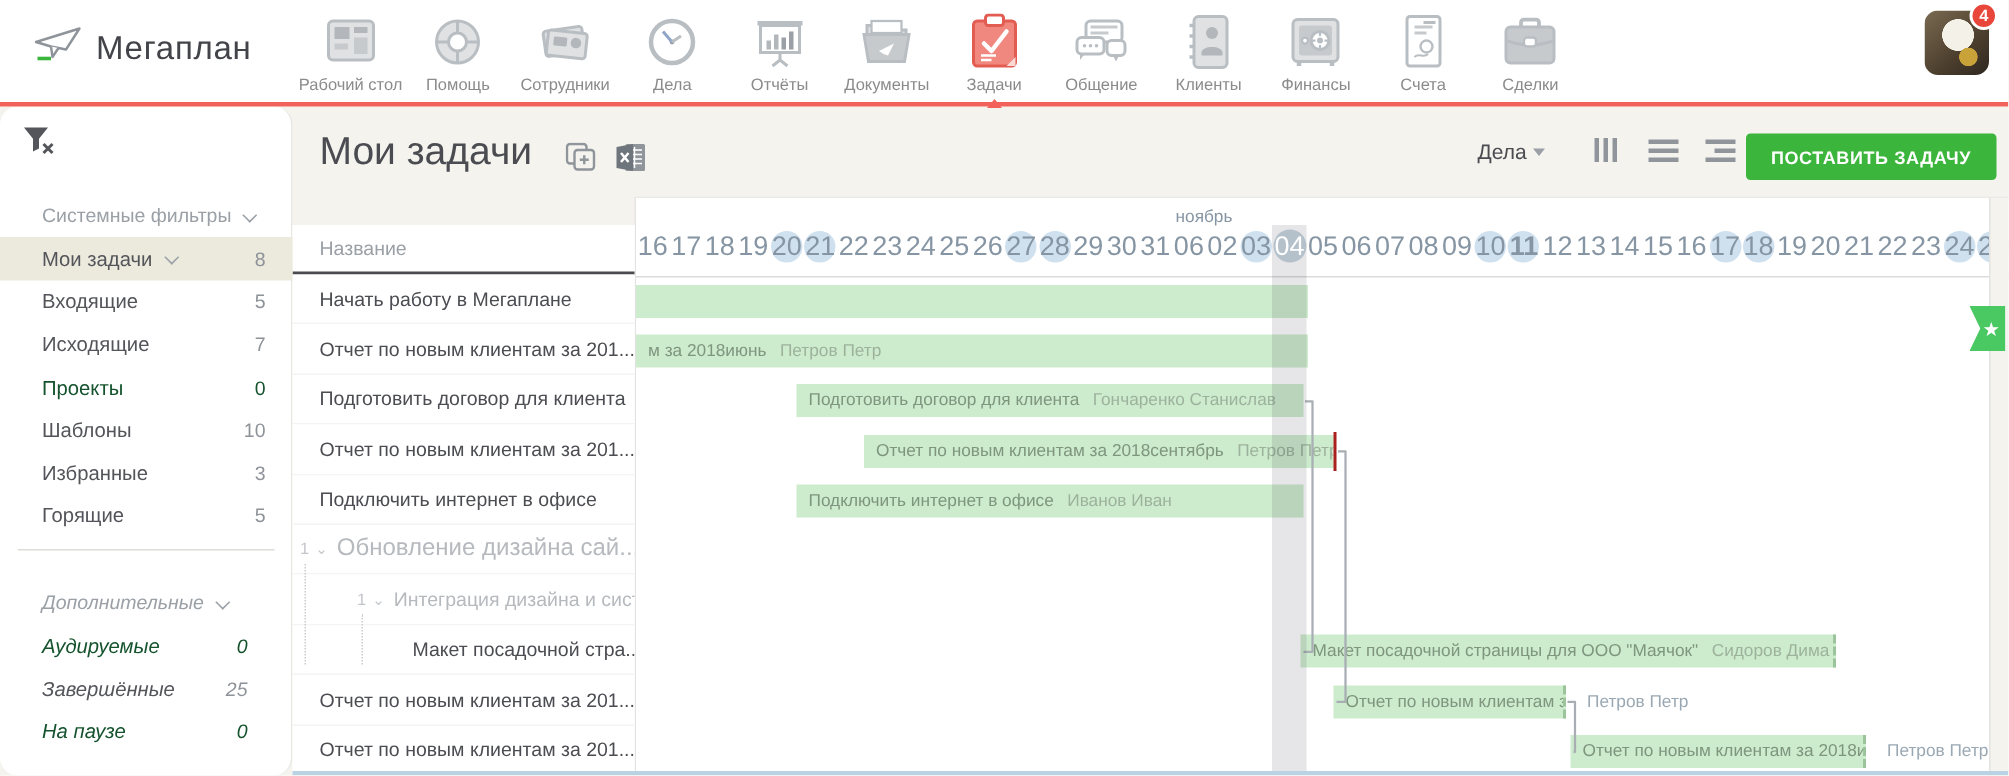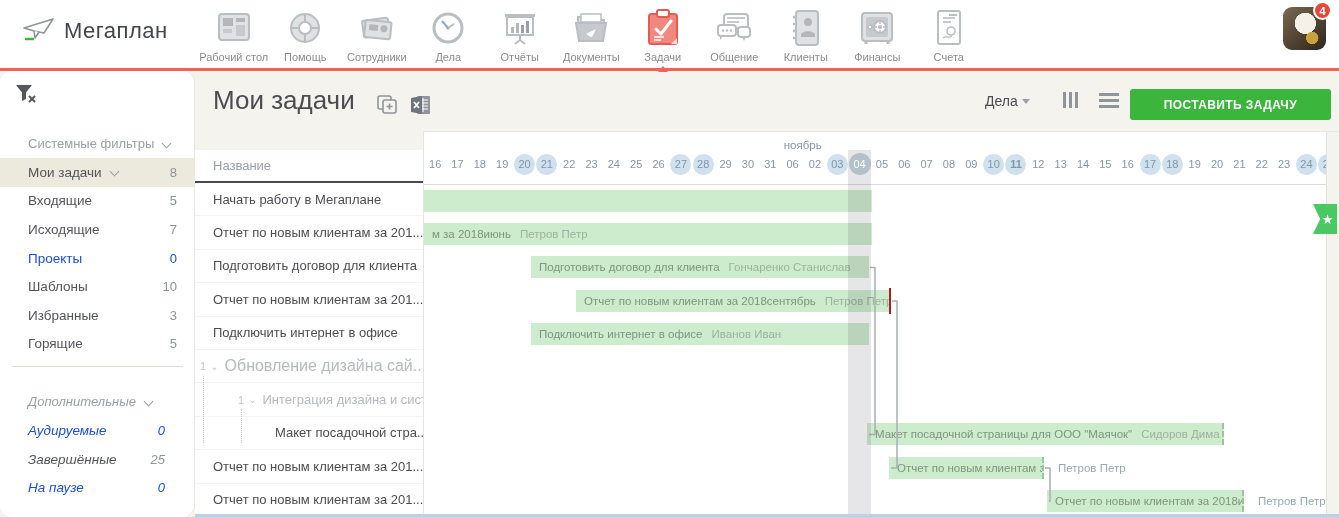--- a/index.html
+++ b/index.html
@@ -35,34 +35,34 @@
   .flist { position:absolute; left:0; top:58px; width:195px; }
   .fheader { height:29px; display:flex; align-items:center; padding-left:28px; font-size:13px;
              color:#9aa0a6; cursor:pointer; }
   .fsec2 { margin-top:8px; border-top:1px solid #ddddd8; padding-top:20px; margin-left:12px; margin-right:12px;font-style:italic; }
   .fsec2 .fheader, .fsec2 .fitem { padding-left:16px; }
   .fitem { height:28.6px; display:flex; align-items:center; padding:0 18px 0 28px; font-size:13.5px;
            color:#54555a; cursor:pointer; position:relative; }
   .fitem .cnt { margin-left:auto; color:#8e9399; font-size:13px; }
   .fitem.sel { background:#ece9dd; }
   .fitem.child { padding-left:28px; }
-  .fitem.muted, .fitem.muted .cnt { color:#1d4ed8; }
+  .fitem.muted, .fitem.muted .cnt { color:#14532d; }
   .chev { display:inline-block; margin-left:9px; width:8px; height:8px; position:relative; top:-2px; }
   .chev::after { content:""; position:absolute; left:0; top:2px; width:6px; height:6px;
      border-right:1.5px solid #9aa0a6; border-bottom:1.5px solid #9aa0a6; transform:rotate(45deg); }
 
   
   .main-toolbar { position:absolute; left:195px; top:71px; width:1144px; height:60px; }
   .page-title { position:absolute; left:18px; top:14px; font-size:26px; color:#4b4c52; }
   .title-ico { position:absolute; top:24px; cursor:pointer; }
   .scale { position:absolute; left:790px; top:22px; font-size:14px; color:#4b4c52; cursor:pointer; }
   .scale .car { display:inline-block; margin-left:4px; border-left:4px solid transparent;
      border-right:4px solid transparent; border-top:5px solid #9aa0a6; position:relative; top:-2px;}
   .vico { position:absolute; top:20px; cursor:pointer; }
-  .add-btn { position:absolute; right:8px; top:18px; height:31px; padding:0 34px; background:#3bb53b;
+  .add-btn { position:absolute; right:8px; top:18px; height:31px; padding:0 17px; background:#3bb53b;
      color:#fff; font-size:12px; font-weight:bold; letter-spacing:.4px; border:none; border-radius:3px;
      cursor:pointer; font-family:"Liberation Sans",sans-serif; }
 
   
   .tasklist { position:absolute; left:195px; top:150px; width:228px; height:365px; background:#fff; z-index:4; }
   .tl-header { height:33px; display:flex; align-items:center; padding-left:18px; font-size:13px;
      color:#9aa0a6; border-bottom:2px solid #4a4b50; background:#fff; }
   .trow { position:absolute; left:0; width:228px; height:33.4px; display:flex; align-items:center;
      padding-left:18px; font-size:13px; color:#4c4d52; cursor:pointer; border-bottom:1px solid #f4f4f2;
      white-space:nowrap; overflow:hidden; background:#fff; }
@@ -71,21 +71,21 @@
   .trow.muted { color:#b6b9bd; }
   .trow.project0 { font-size:16px; padding-left:5px; }
   .trow.project1 { padding-left:43px; font-size:13px; }
   .trow.lvl2 { padding-left:80px; }
   .tree-line { position:absolute; width:0; border-left:1px dotted #c9ccd0; z-index:6; }
 
   .chart { position:absolute; left:423px; top:131px; width:916px; height:386px; background:#fff;
      border-left:1px solid #e3e3e1; border-top:1px solid #e9e9e6; z-index:3; overflow:hidden; }
   .month-label { position:absolute; top:7px; font-size:11.5px; color:#8695a3; z-index:5; }
   .day { position:absolute; top:22px; width:22.34px; height:20px; display:flex; align-items:center;
-     justify-content:center; font-size:11px; color:#8695a3; z-index:5; cursor:default; }
+     justify-content:center; font-size:18px; color:#8695a3; z-index:5; cursor:default; }
   .day.we::before { content:""; position:absolute; left:50%; top:50%; width:21px; height:21px; margin:-10.5px 0 0 -10.5px;
      border-radius:50%; background:#cfe0ef; z-index:-1; }
   .day.today { color:#fff; }
   .day.today::before { content:""; position:absolute; left:50%; top:50%; width:22px; height:22px; margin:-11px 0 0 -11px;
      border-radius:50%; background:#b4c1cb; z-index:-1; }
   .chart-head-line { position:absolute; left:0; top:52px; width:916px; border-top:1px solid #dcdcda; }
   .today-stripe { position:absolute; top:18px; bottom:0; background:#e6e6e8; mix-blend-mode:multiply; z-index:4; pointer-events:none; }
   .bar { position:absolute; height:22px; background:#cdebcd; z-index:2; display:flex; align-items:center;
      overflow:hidden; white-space:nowrap; font-size:11.5px; cursor:pointer; }
   .bar .bname { color:#7e957e; margin-left:8px; }
@@ -250,20 +250,31 @@
           <div class="nav-ico">
             <svg width="30" height="38" viewBox="0 0 30 38">
               <rect x="4" y="2" width="22" height="33" rx="2" fill="#fff" stroke="#b9bec3" stroke-width="2"></rect>
               <path d="M9 9 h12 M9 13 h8" stroke="#c7cacd" stroke-width="2"></path>
               <path d="M15 6 h8" stroke="#b9bec3" stroke-width="2"></path>
               <circle cx="17" cy="22" r="4" fill="none" stroke="#b9bec3" stroke-width="1.6"></circle>
               <path d="M9 29 c3-3 6 1 9-2" stroke="#b9bec3" stroke-width="1.4" fill="none"></path>
             </svg>
           </div>
           <div class="nav-label">Счета</div>
+        </div>
+        <div class="nav-item">
+          <div class="nav-ico">
+            <svg width="40" height="36" viewBox="0 0 40 36">
+              <path d="M14 8 V5 a2 2 0 0 1 2-2 h8 a2 2 0 0 1 2 2 v3" fill="none" stroke="#b9bec3" stroke-width="2.5"></path>
+              <rect x="4" y="8" width="32" height="24" rx="3" fill="#c7cacd" stroke="#b9bec3" stroke-width="2"></rect>
+              <path d="M4 17 q16 6 32 0" fill="none" stroke="#b9bec3" stroke-width="2"></path>
+              <rect x="16" y="15" width="8" height="6" rx="2" fill="#fff" stroke="#b9bec3" stroke-width="1.6"></rect>
+            </svg>
+          </div>
+          <div class="nav-label">Сделки</div>
         </div>
       </div>
     <div class="avatar">
       <div class="avatar-badge">4</div>
     </div>
   </div>
 
   <div class="sidebar">
     <div class="filter-ico">
       <svg width="22" height="20" viewBox="0 0 22 20">

